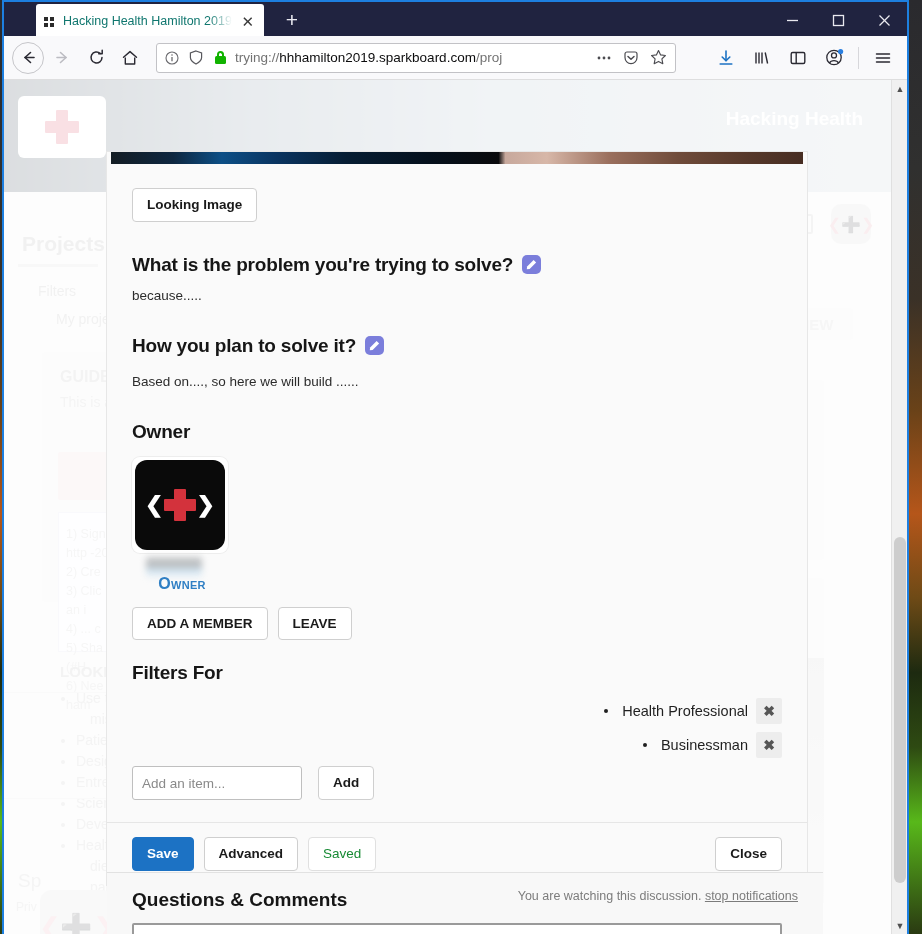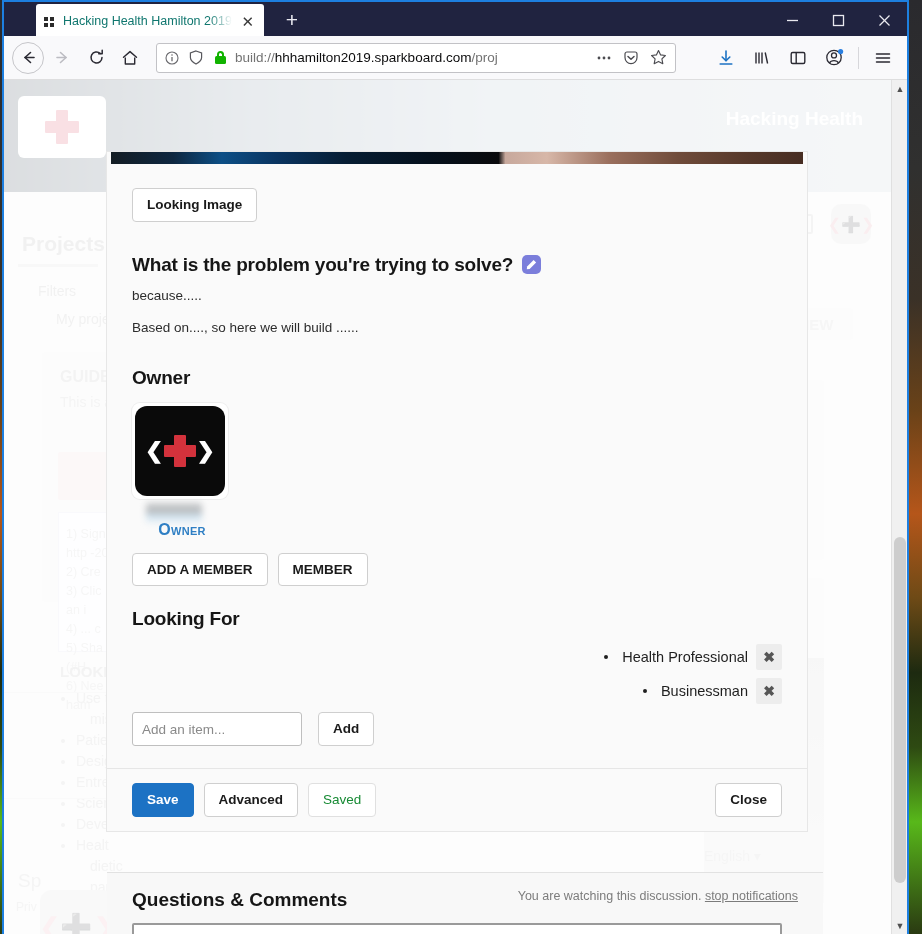--- a/index.html
+++ b/index.html
@@ -407,21 +407,21 @@
         <svg width="14" height="15" viewBox="0 0 14 15">
             <path d="M7 1 L12.6 3 V7.5 C12.6 11 7 14 7 14 C7 14 1.4 11 1.4 7.5 V3 Z" fill="none" stroke="#58585d" stroke-width="1.2"></path>
           </svg>
       </span>
       <span class="ub-icon">
         <span class="lock">
             <span class="lock-shackle"></span>
             <span class="lock-body"></span>
           </span>
       </span>
-      <span id="urltext"><span class="dim">build://</span><span>hhhamilton2019.sparkboard.com</span><span class="dim">/proj</span></span>
+      <span id="urltext"><span class="dim">trying://</span><span>hhhamilton2019.sparkboard.com</span><span class="dim">/proj</span></span>
       <span class="ub-right">
         <span class="ub-icon">
           <svg width="16" height="16" viewBox="0 0 16 16">
               <circle cx="3" cy="8" r="1.4" fill="#4b4b50"></circle>
               <circle cx="8" cy="8" r="1.4" fill="#4b4b50"></circle>
               <circle cx="13" cy="8" r="1.4" fill="#4b4b50"></circle>
             </svg>
         </span>
         <span class="ub-icon">
           <svg width="16" height="16" viewBox="0 0 16 16">
@@ -565,44 +565,52 @@
         <h3 class="q" style="margin-top:32px;">
           <span>What is the problem you're trying to solve?</span>
           <span class="pencil">
             <svg width="11" height="11" viewBox="0 0 11 11">
                 <path d="M7.6 0.9 L10.1 3.4 L3.6 9.9 L0.8 10.2 L1.1 7.4 Z" fill="#ffffff"></path>
               </svg>
           </span>
         </h3>
         <p class="ans" style="margin-top:12px;">because.....</p>
 
+        <h3 class="q" style="margin-top:32px;">
+          <span>How you plan to solve it?</span>
+          <span class="pencil">
+            <svg width="11" height="11" viewBox="0 0 11 11">
+                <path d="M7.6 0.9 L10.1 3.4 L3.6 9.9 L0.8 10.2 L1.1 7.4 Z" fill="#ffffff"></path>
+              </svg>
+          </span>
+        </h3>
         <p class="ans" style="margin-top:17px;">Based on...., so here we will build ......</p>
 
         <h3 class="sec" style="margin-top:32px;">Owner</h3>
 
         <div id="team-member" style="margin-top:14px;">
           <div class="member-card">
             <div class="member-avatar">
               <span class="ma-chev l">❮</span>
               <span class="ma-cross"></span>
               <span class="ma-chev r">❯</span>
             </div>
           </div>
           <div class="member-name">
             <span class="name-blur"></span>
           </div>
           <div class="member-role">Owner</div>
         </div>
 
         <div style="margin-top:14px;display:flex;gap:10px;">
           <button class="btn">ADD A MEMBER</button>
-          <button class="btn">MEMBER</button>
+          <button class="btn">LEAVE</button>
         </div>
 
-        <h3 class="sec" style="margin-top:22px;">Looking For</h3>
+        <h3 class="sec" style="margin-top:22px;">Filters For</h3>
 
         <ul class="lf" style="margin-top:14px;">
           <li>
             <span class="bullet"></span>
             <span>Health Professional</span>
             <button class="xbtn">✖</button>
           </li>
           <li>
             <span class="bullet"></span>
             <span>Businessman</span>

